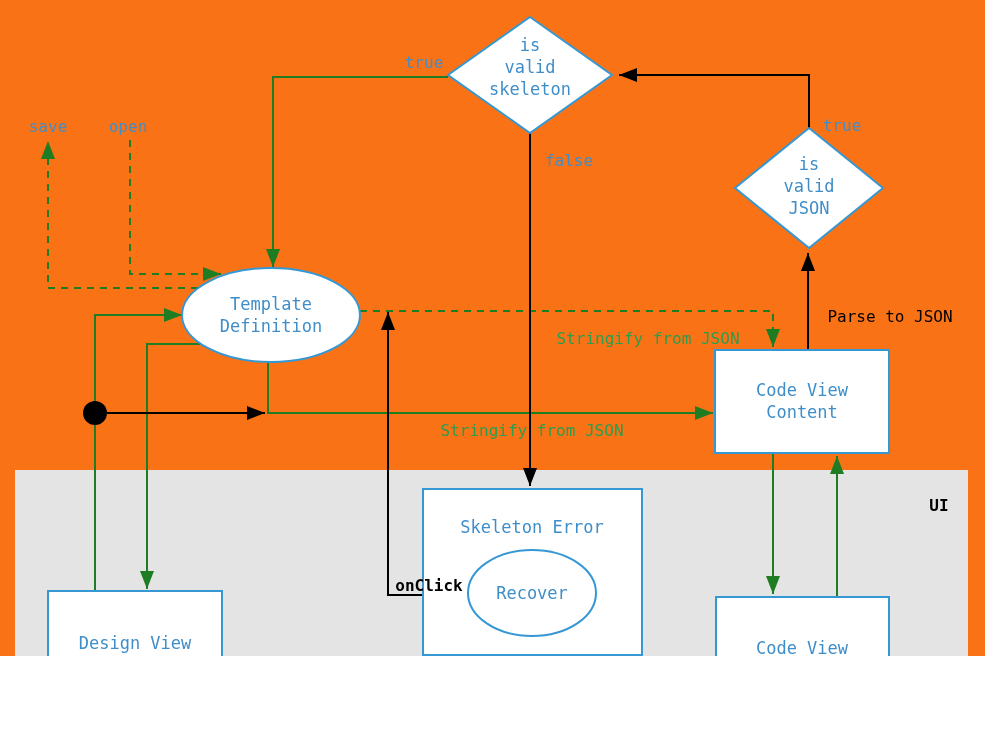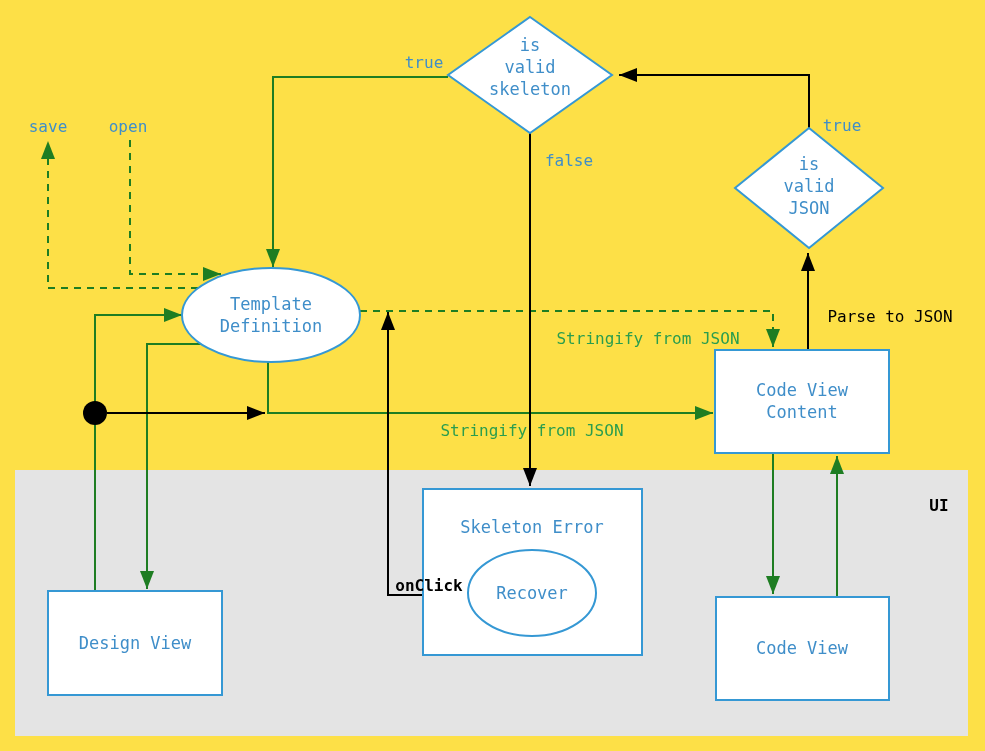--- a/index.html
+++ b/index.html
@@ -1,17 +1,17 @@
 <!DOCTYPE html>
 <html><head>
 <meta charset="utf-8">
 <style>
   html,body { margin:0; padding:0; background:#ffffff; }
   .stage {
-    position:relative; width:985px; height:751px; background:#fde047;
+    position:relative; width:985px; height:656px; background:#f97316;
     font-family:"DejaVu Sans Mono", "Liberation Mono", monospace;
   }
   svg { display:block; }
   .shape { fill:#ffffff; stroke:#3598d4; stroke-width:2; }
   .flow-green { fill:none; stroke:#1e7d22; stroke-width:2; }
   .flow-green-dashed { fill:none; stroke:#1e7d22; stroke-width:2; stroke-dasharray:7 6; }
   .flow-black { fill:none; stroke:#000000; stroke-width:2; }
   .node-text { fill:#3f8ec9; font-family:"DejaVu Sans Mono", monospace; font-size:17px; text-anchor:middle; }
   .lbl { font-family:"DejaVu Sans Mono", monospace; font-size:16px; text-anchor:middle; }
   .lbl-blue  { fill:#3f8ec9; }

